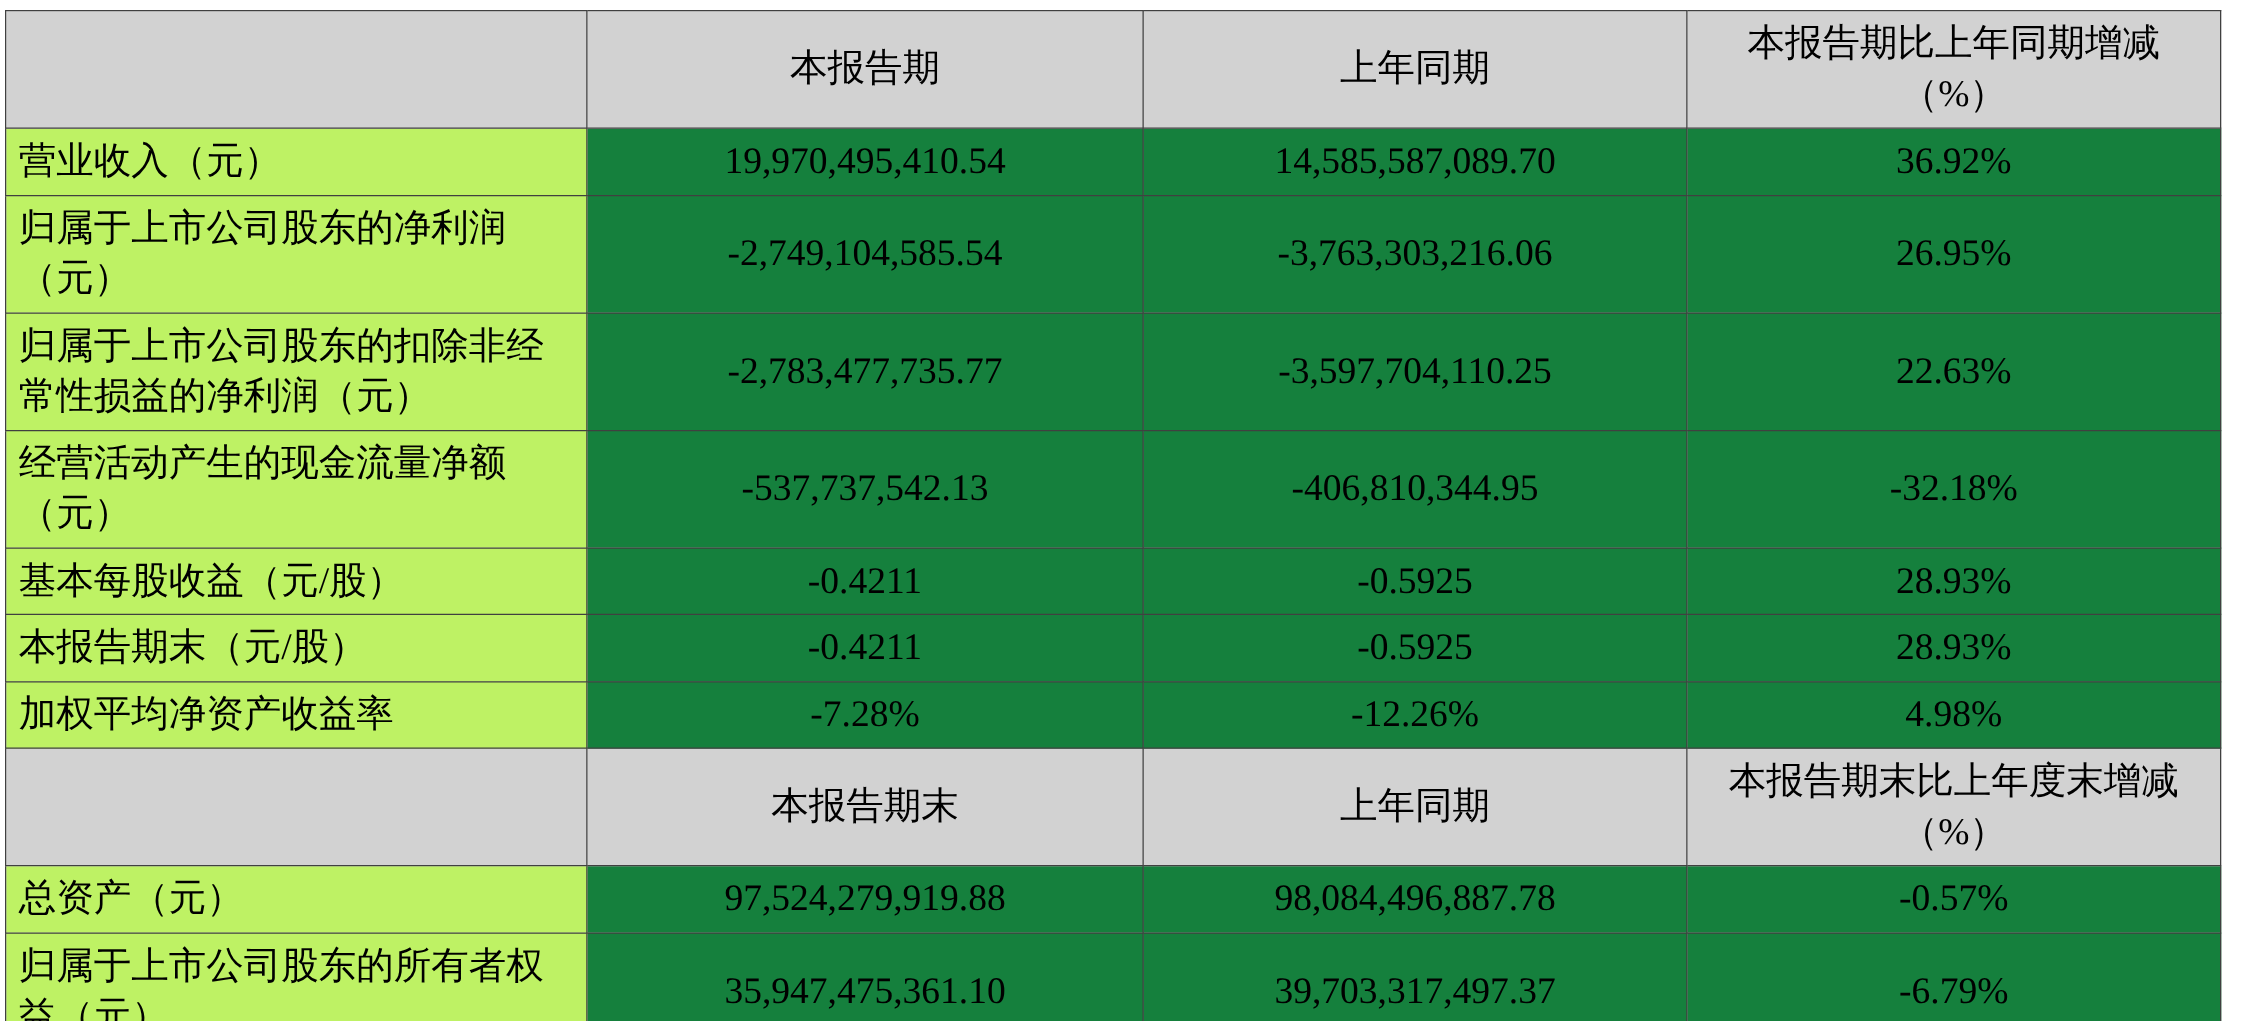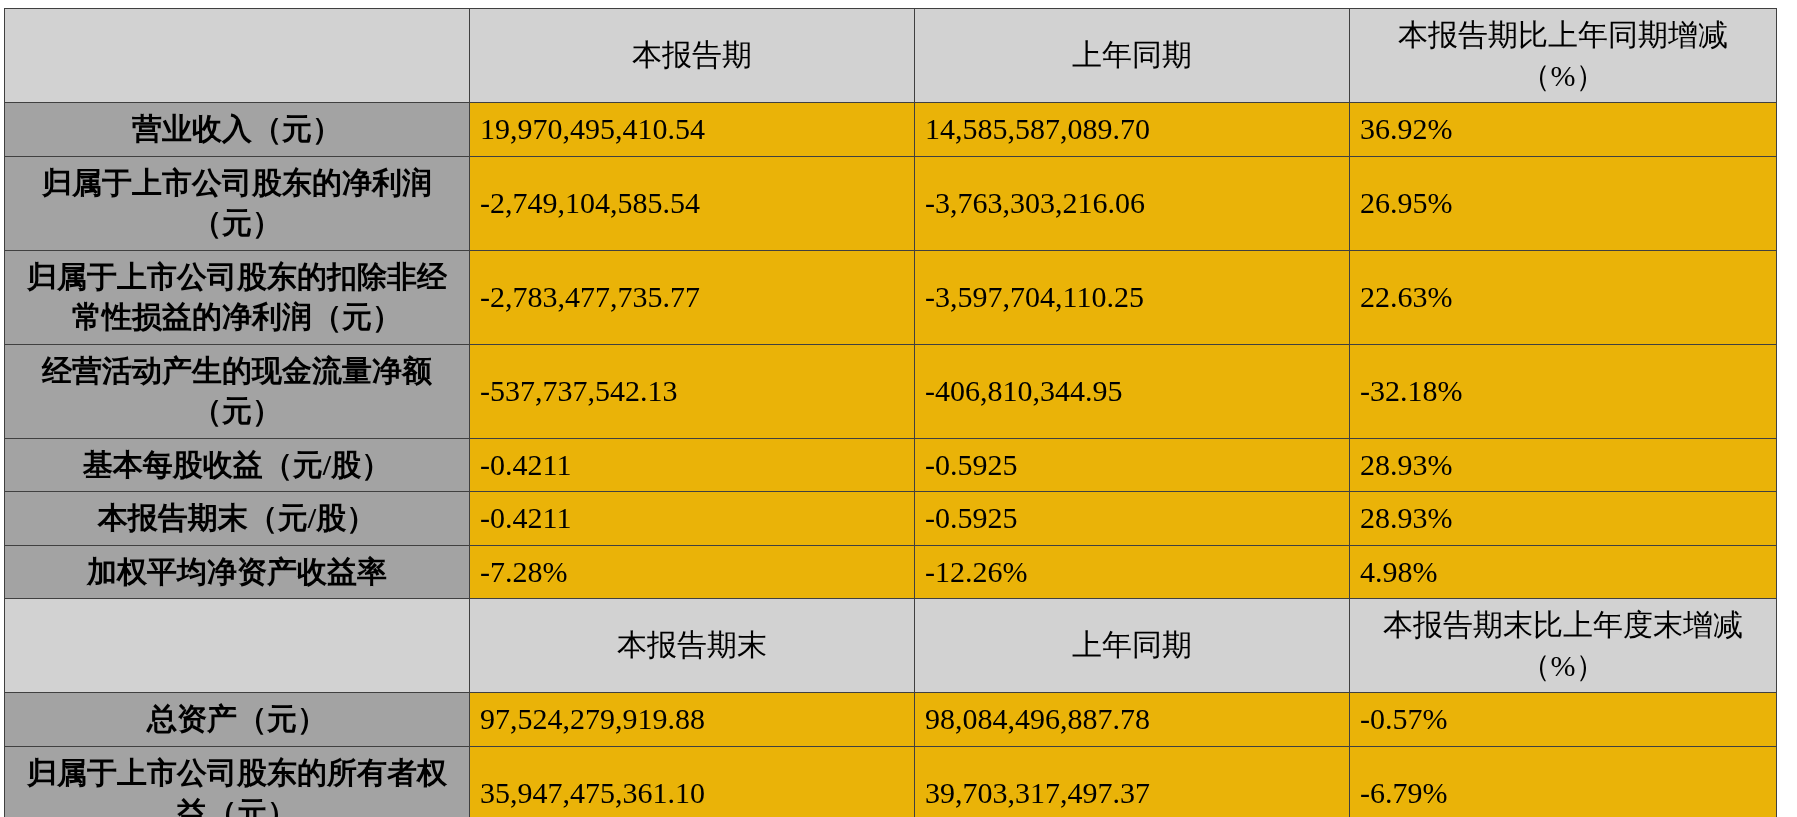--- a/index.html
+++ b/index.html
@@ -33,29 +33,28 @@
   col.c-label { width: 465px; }
   col.c-v1    { width: 445px; }
   col.c-v2    { width: 435px; }
   col.c-v3    { width: 427px; }
 
   .hdr {
     background: #d2d2d2;
     text-align: center;
   }
   .lbl {
-    background: #a3a3a3;
-    text-align: center;
+    background: #bef264;
+    text-align: left;
     padding-left: 14px;
-    font-weight: bold;
   }
   .num {
-    text-align: left;
+    text-align: center;
     padding-right: 14px;
-    background: #eab308;
+    background: #15803d;
   }
   .tall { height: 62px; }
 </style>
 </head>
 <body>
 
 <div class="sheet">
   <table class="fin">
     <colgroup>
       <col class="c-label">

